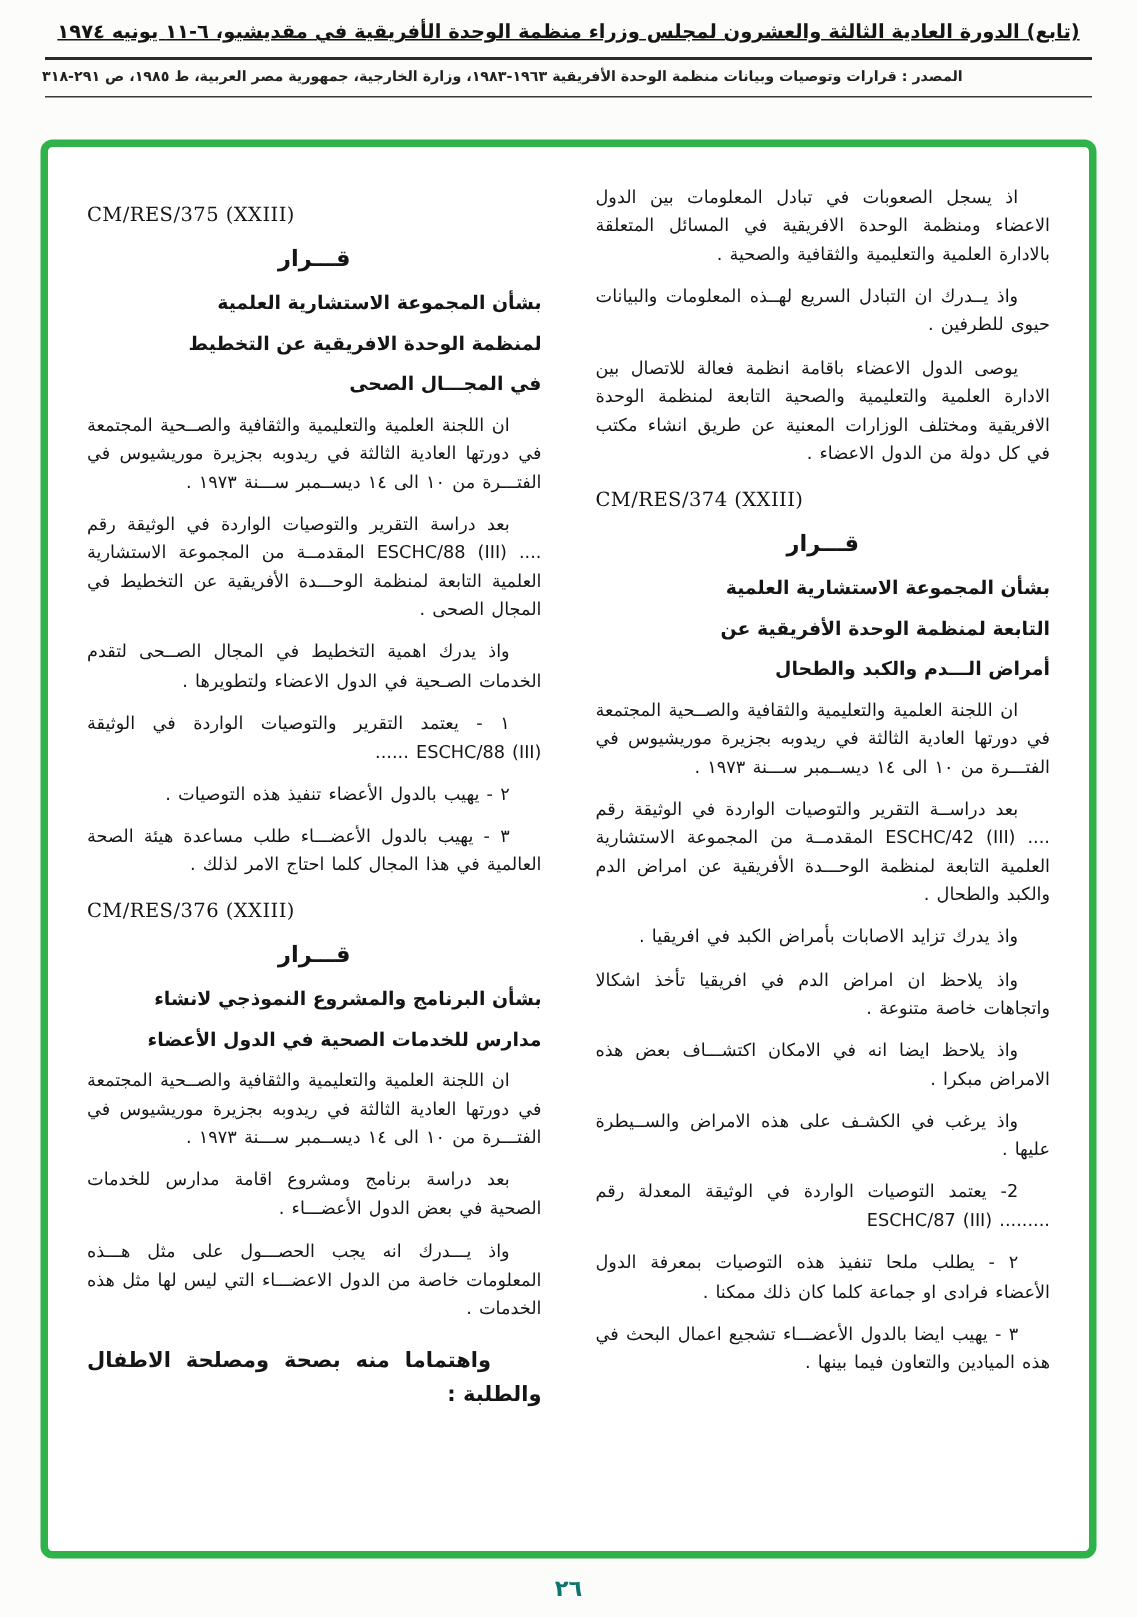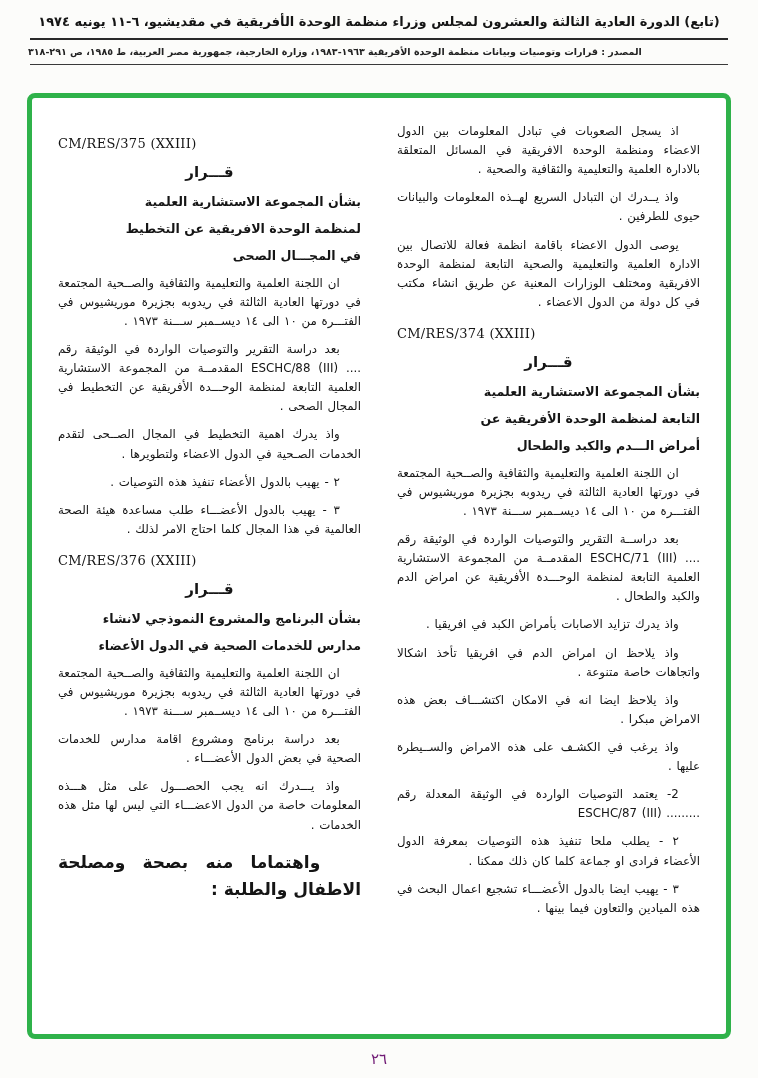--- a/index.html
+++ b/index.html
@@ -23,20 +23,21 @@
   
   .page-header {
     direction: rtl;
     padding: 14px 26px 0 26px;
   }
   .header-title {
     text-align: center;
     font-weight: bold;
     font-size: 13px;
     letter-spacing: 0.2px;
+    text-decoration: underline;
   }
   .rule {
     border: none;
     border-top: 2px solid #2a2a2a;
     margin: 9px 4px 6px 4px;
   }
   .rule.thin {
     border-top: 1px solid #3a3a3a;
     margin-top: 7px;
   }
@@ -73,21 +74,21 @@
   .block {
     margin: 0 0 9px 0;
   }
   .paragraph {
     font-size: 11.8px;
     line-height: 1.62;
     text-indent: 1.8em;
     word-spacing: 1px;
   }
   .emphasis {
-    font-size: 17px;
+    font-size: 14px;
     line-height: 1.62;
     text-indent: 2.4em;
     font-weight: bold;
     margin-top: 14px;
   }
   .code {
     direction: ltr;
     text-align: left;
     font-family: "DejaVu Serif", serif;
     font-weight: normal;
@@ -110,23 +111,23 @@
   }
   
   .page-footer {
     position: absolute;
     left: 0;
     right: 0;
     bottom: 10px;
     text-align: center;
   }
   .page-number {
-    font-weight: normal;
+    font-weight: bold;
     font-size: 15px;
-    color: #701a75;
+    color: #0f766e;
   }
 </style>
 </head>
 <body>
 
 <div class="page">
 
   <header class="page-header">
     <div class="header-title">(تابع) الدورة العادية الثالثة والعشرون لمجلس وزراء منظمة الوحدة الأفريقية في مقديشيو، ٦-١١ يونيه ١٩٧٤</div>
     <hr class="rule">
@@ -138,38 +139,39 @@
     <section class="column column-right">
         <div class="block paragraph">اذ يسجل الصعوبات في تبادل المعلومات بين الدول الاعضاء ومنظمة الوحدة الافريقية في المسائل المتعلقة بالادارة العلمية والتعليمية والثقافية والصحية .</div>
         <div class="block paragraph">واذ يــدرك ان التبادل السريع لهــذه المعلومات والبيانات حيوى للطرفين .</div>
         <div class="block paragraph">يوصى الدول الاعضاء باقامة انظمة فعالة للاتصال بين الادارة العلمية والتعليمية والصحية التابعة لمنظمة الوحدة الافريقية ومختلف الوزارات المعنية عن طريق انشاء مكتب في كل دولة من الدول الاعضاء .</div>
         <div class="block code">CM/RES/374  (XXIII)</div>
         <div class="block heading">قـــرار</div>
         <div class="block subheading">بشأن المجموعة الاستشارية العلمية</div>
         <div class="block subheading">التابعة لمنظمة الوحدة الأفريقية عن</div>
         <div class="block subheading">أمراض الـــدم والكبد والطحال</div>
         <div class="block paragraph">ان اللجنة العلمية والتعليمية والثقافية والصــحية المجتمعة في دورتها العادية الثالثة في ريدوبه بجزيرة موريشيوس في الفتـــرة من ١٠ الى ١٤ ديســمبر ســـنة ١٩٧٣ .</div>
-        <div class="block paragraph">بعد دراســة التقرير والتوصيات الواردة في الوثيقة رقم .... ESCHC/71 (III) المقدمــة من المجموعة الاستشارية العلمية التابعة لمنظمة الوحـــدة الأفريقية عن امراض الدم والكبد والطحال .</div>
+        <div class="block paragraph">بعد دراســة التقرير والتوصيات الواردة في الوثيقة رقم .... ESCHC/42 (III) المقدمــة من المجموعة الاستشارية العلمية التابعة لمنظمة الوحـــدة الأفريقية عن امراض الدم والكبد والطحال .</div>
         <div class="block paragraph">واذ يدرك تزايد الاصابات بأمراض الكبد في افريقيا .</div>
         <div class="block paragraph">واذ يلاحظ ان امراض الدم في افريقيا تأخذ اشكالا واتجاهات خاصة متنوعة .</div>
         <div class="block paragraph">واذ يلاحظ ايضا انه في الامكان اكتشـــاف بعض هذه الامراض مبكرا .</div>
         <div class="block paragraph">واذ يرغب في الكشـف على هذه الامراض والســيطرة عليها .</div>
         <div class="block paragraph">2- يعتمد التوصيات الواردة في الوثيقة المعدلة رقم ......... ESCHC/87 (III)</div>
         <div class="block paragraph">٢ - يطلب ملحا تنفيذ هذه التوصيات بمعرفة الدول الأعضاء فرادى او جماعة كلما كان ذلك ممكنا .</div>
         <div class="block paragraph">٣ - يهيب ايضا بالدول الأعضـــاء تشجيع اعمال البحث في هذه الميادين والتعاون فيما بينها .</div>
       </section>
     <section class="column column-left">
         <div class="block code">CM/RES/375  (XXIII)</div>
         <div class="block heading">قـــرار</div>
         <div class="block subheading">بشأن المجموعة الاستشارية العلمية</div>
         <div class="block subheading">لمنظمة الوحدة الافريقية عن التخطيط</div>
         <div class="block subheading">في المجـــال الصحى</div>
         <div class="block paragraph">ان اللجنة العلمية والتعليمية والثقافية والصــحية المجتمعة في دورتها العادية الثالثة في ريدوبه بجزيرة موريشيوس في الفتـــرة من ١٠ الى ١٤ ديســمبر ســـنة ١٩٧٣ .</div>
         <div class="block paragraph">بعد دراسة التقرير والتوصيات الواردة في الوثيقة رقم .... ESCHC/88 (III) المقدمــة من المجموعة الاستشارية العلمية التابعة لمنظمة الوحـــدة الأفريقية عن التخطيط في المجال الصحى .</div>
         <div class="block paragraph">واذ يدرك اهمية التخطيط في المجال الصــحى لتقدم الخدمات الصـحية في الدول الاعضاء ولتطويرها .</div>
+        <div class="block paragraph">١ - يعتمد التقرير والتوصيات الواردة في الوثيقة ESCHC/88 (III) ......</div>
         <div class="block paragraph">٢ - يهيب بالدول الأعضاء تنفيذ هذه التوصيات .</div>
         <div class="block paragraph">٣ - يهيب بالدول الأعضـــاء طلب مساعدة هيئة الصحة العالمية في هذا المجال كلما احتاج الامر لذلك .</div>
         <div class="block code">CM/RES/376  (XXIII)</div>
         <div class="block heading">قـــرار</div>
         <div class="block subheading">بشأن البرنامج والمشروع النموذجي لانشاء</div>
         <div class="block subheading">مدارس للخدمات الصحية في الدول الأعضاء</div>
         <div class="block paragraph">ان اللجنة العلمية والتعليمية والثقافية والصــحية المجتمعة في دورتها العادية الثالثة في ريدوبه بجزيرة موريشيوس في الفتـــرة من ١٠ الى ١٤ ديســمبر ســـنة ١٩٧٣ .</div>
         <div class="block paragraph">بعد دراسة برنامج ومشروع اقامة مدارس للخدمات الصحية في بعض الدول الأعضـــاء .</div>
         <div class="block paragraph">واذ يـــدرك انه يجب الحصـــول على مثل هـــذه المعلومات خاصة من الدول الاعضـــاء التي ليس لها مثل هذه الخدمات .</div>
         <div class="block emphasis">واهتماما منه بصحة ومصلحة الاطفال والطلبة :</div>

